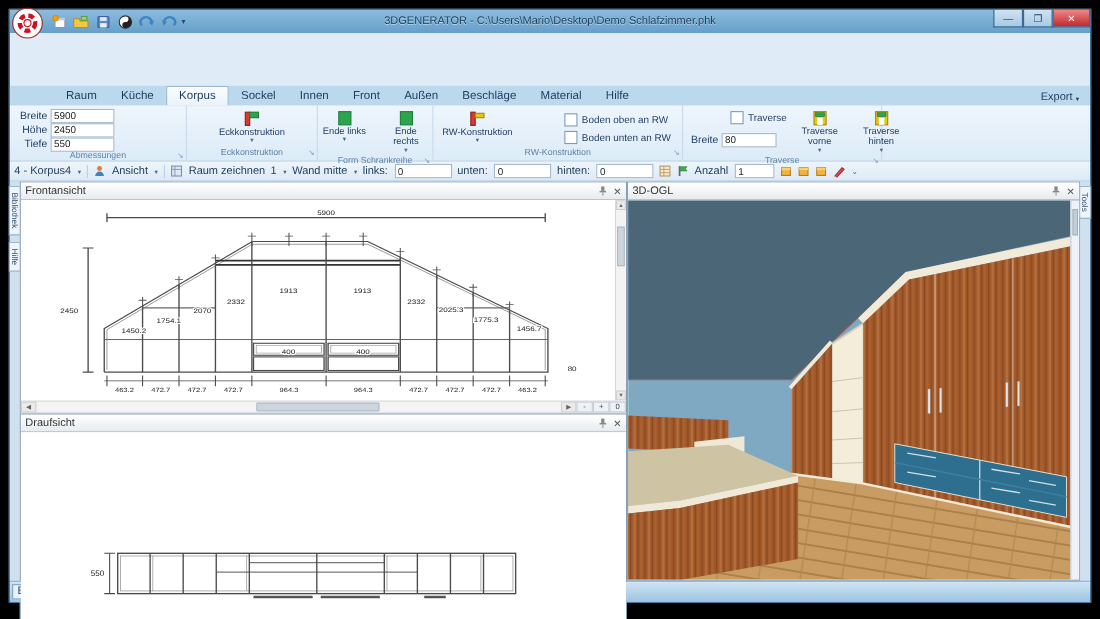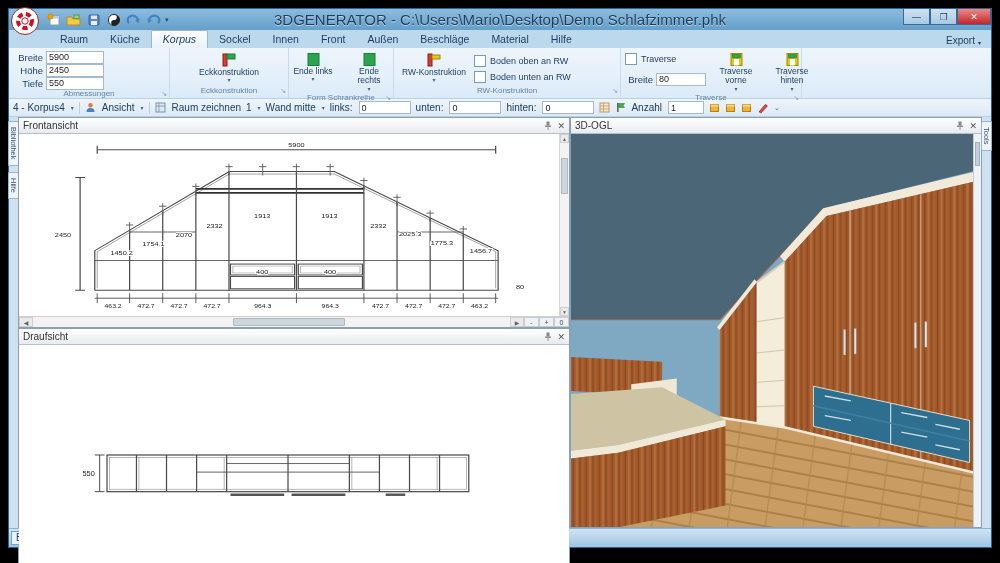--- a/index.html
+++ b/index.html
@@ -7,46 +7,46 @@
   .desktop{position:relative;width:1000px;height:563px;background:#000;}
   .window{position:absolute;left:8px;top:8px;width:984px;height:540px;background:#dfecf7;
           border:1px solid #2e6391;box-sizing:border-box;display:flex;flex-direction:column;}
   
   .titlebar{height:21px;background:linear-gradient(#8cbcdd,#659fc9);display:flex;align-items:center;position:relative;flex:0 0 auto;}
   .appbtn{width:26px;height:26px;margin:2px 2px 0 2px;border-radius:50%;background:radial-gradient(#fff 55%,#e8e8e8);
           border:1px solid #9b3030;display:flex;align-items:center;justify-content:center;z-index:3;}
   .qat{display:flex;align-items:center;gap:3px;padding-left:4px;}
   .qat .qicon{width:17px;height:16px;display:flex;align-items:center;justify-content:center;border-radius:2px;}
   .qat .drop{font-size:7px;color:#2a4a66;}
-  .titletext{position:absolute;left:0;right:0;text-align:center;font-size:15px;color:#1d3d5c;text-shadow:0 1px 0 #ffffff80;pointer-events:none;}
+  .titletext{position:absolute;left:0;right:0;text-align:center;font-size:10px;color:#1d3d5c;text-shadow:0 1px 0 #ffffff80;pointer-events:none;}
   .wincontrols{margin-left:auto;display:flex;align-self:flex-start;}
   .winbtn{width:25px;height:15px;border:1px solid #3a6a93;border-top:none;display:flex;align-items:center;justify-content:center;
           font-size:9px;color:#1d3d5c;background:linear-gradient(#cfe3f2,#a8c9e2);}
   .winbtn.close{background:linear-gradient(#e88,#c1272d);color:#fff;width:32px;}
   
-  .tabrow{height:18px;background:#bcd8ec;display:flex;align-items:flex-end;padding:0 6px 0 40px;flex:0 0 auto;}
+  .tabrow{height:18px;background:#bcd8ec;display:flex;align-items:flex-end;padding:0 6px 0 40px;flex:0 0 auto;margin-top:48px;}
   .rtab{font-size:10.5px;color:#1d3a5f;padding:2px 11px 3px 11px;cursor:default;}
-  .rtab.active{background:linear-gradient(#fdfefe,#e9f2fa);border:1px solid #9ab8d4;border-bottom:none;border-radius:2px 2px 0 0;font-style:italic;}
+  .rtab.active{background:linear-gradient(#fdfefe,#e9f2fa);border:1px solid #9ab8d4;border-bottom:none;border-radius:2px 2px 0 0;}
   .exportbtn{margin-left:auto;font-size:10px;color:#1d3a5f;display:flex;align-items:flex-end;gap:3px;padding:2px 4px;}
   
   .ribbon{height:50px;background:linear-gradient(#eef5fc,#dcebf8);border-bottom:1px solid #b9cfe4;display:flex;flex:0 0 auto;}
   .rgroup{display:flex;flex-direction:column;border-right:1px solid #c9daeb;position:relative;}
   .rgroup .content{flex:1;display:flex;align-items:flex-start;padding:3px 4px 0 4px;gap:4px;}
   .rgroup .footer{height:12px;font-size:8px;color:#5f83a6;text-align:center;position:relative;}
   .rgroup .footer .launch{position:absolute;right:2px;top:1px;font-size:7px;color:#7e9cbb;}
   .fieldcol{display:flex;flex-direction:column;gap:1px;}
   .frow{display:flex;align-items:center;gap:3px;height:12px;}
   .frow label{font-size:9.5px;color:#1d3a5f;width:30px;text-align:right;}
   .frow input{width:52px;height:11px;font-size:9px;border:1px solid #a5b8cc;background:#fff;padding:0 2px;
               font-family:"Liberation Sans",sans-serif;color:#222;}
   .bigbtn{display:flex;flex-direction:column;align-items:center;justify-content:flex-start;font-size:8.5px;color:#1d3a5f;
           padding:1px 4px;border-radius:2px;min-width:44px;text-align:center;line-height:1.1;}
   .bigbtn .caret{font-size:6px;color:#44678a;}
   .checkcol{display:flex;flex-direction:column;gap:4px;padding-top:4px;}
-  .check{display:flex;align-items:center;gap:4px;font-size:9px;color:#1d3a5f;}
+  .check{display:flex;align-items:center;gap:4px;font-size:9px;color:#1d3a5f;margin-left:39px;}
   .checkbox{width:10px;height:10px;background:#fff;border:1px solid #7a9ab8;flex:0 0 auto;}
   
   .toolbar{height:17px;background:linear-gradient(#eef5fb,#dce9f5);border-bottom:1px solid #b9cfe4;display:flex;
            align-items:center;font-size:10px;color:#22405e;padding:0 4px;gap:5px;flex:0 0 auto;}
   .tsep{width:1px;height:12px;background:#b9cfe4;}
   .titem{display:flex;align-items:center;gap:6px;}
   .titem .caret{font-size:6px;color:#44678a;}
   .tinput{width:46px;height:11px;border:1px solid #a5b8cc;background:#fff;font-size:9px;padding:0 2px;color:#222;
           font-family:"Liberation Sans",sans-serif;}
   .tinput.small{width:30px;}

